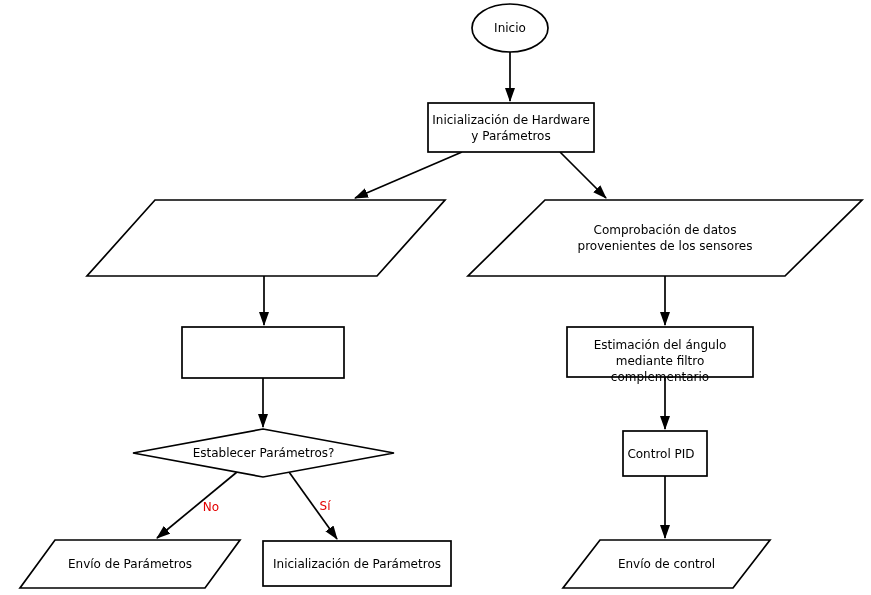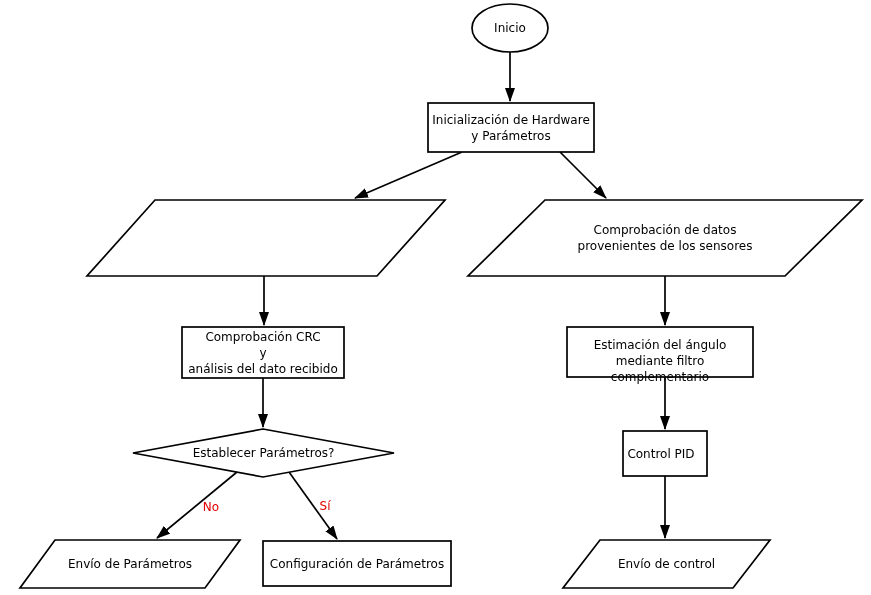--- a/index.html
+++ b/index.html
@@ -72,29 +72,26 @@
 
   <div class="lbl" style="left:472px;top:5px;width:76px;height:46px;">Inicio</div>
 
   <div class="lbl" style="left:428px;top:103px;width:166px;height:49px;">Inicialización de Hardware
 y Parámetros</div>
 
 
   <div class="lbl" style="left:468px;top:200px;width:394px;height:76px;">Comprobación de datos
 provenientes de los sensores</div>
 
-  <div class="lbl" style="left:182px;top:327px;width:162px;height:51px;">Comprobación CRC
-y
-análisis del dato recibido</div>
 
   <div class="lbl" style="left:133px;top:429px;width:261px;height:48px;">Establecer Parámetros?</div>
 
   <div class="lbl" style="left:20px;top:540px;width:220px;height:48px;">Envío de Parámetros</div>
 
-  <div class="lbl" style="left:263px;top:541px;width:188px;height:45px;">Configuración de Parámetros</div>
+  <div class="lbl" style="left:263px;top:541px;width:188px;height:45px;">Inicialización de Parámetros</div>
 
   <div class="lbl" style="left:567px;top:336px;width:186px;height:50px;">Estimación del ángulo
 mediante filtro complementario</div>
 
   <div class="lbl" style="left:623px;top:431px;width:76px;height:45px;">Control PID</div>
 
   <div class="lbl" style="left:563px;top:540px;width:207px;height:48px;">Envío de control</div>
 
   <div class="branch-lbl" style="left:198px;top:500px;width:26px;">No</div>
 

